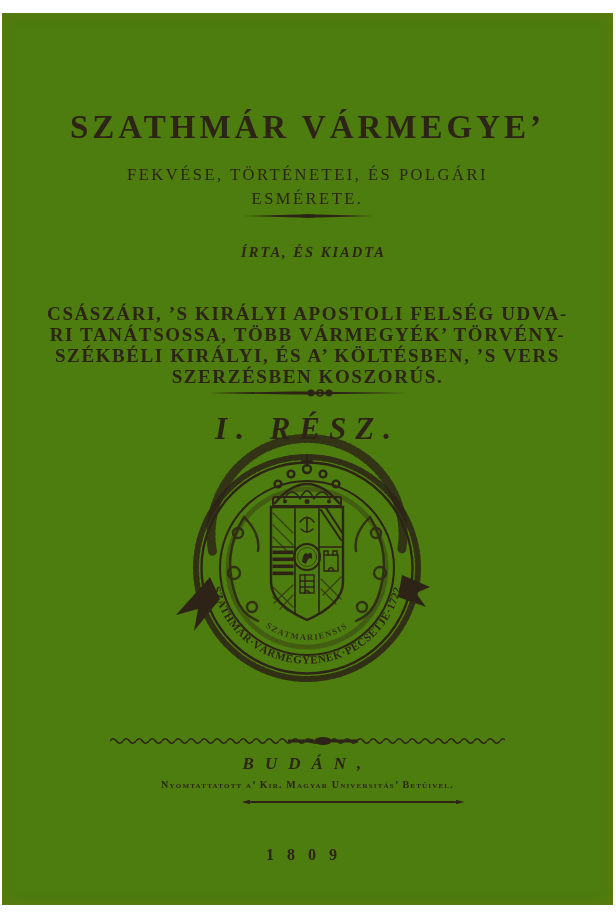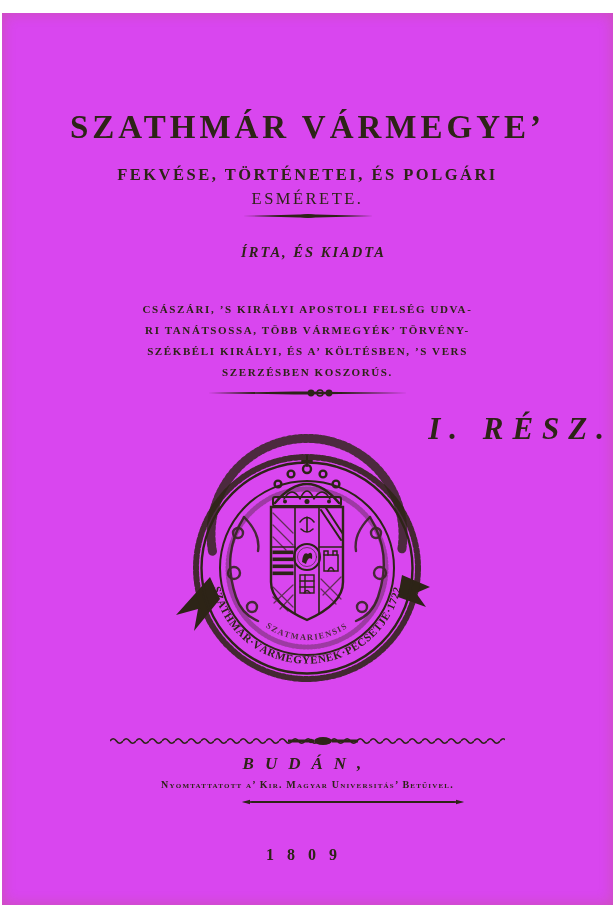--- a/index.html
+++ b/index.html
@@ -4,35 +4,35 @@
 <style>
   html,body{margin:0;padding:0;}
   body{
     width:616px;height:924px;position:relative;
     background:#ffffff;
     font-family:"Liberation Serif", serif;
     overflow:hidden;
   }
   .cover{
     position:absolute;left:2px;top:13px;width:611px;height:892px;
-    background:#d946ef;
+    background:#4d7c0f;
     box-shadow:inset 0 0 14px rgba(160,110,0,.25);
   }
   .t{
     position:absolute;left:0;right:0;text-align:center;
     color:#2d2417;white-space:nowrap;
   }
   .title       {top:96px;  font-size:33px;   font-weight:bold; letter-spacing:4px;}
-  .sub1        {top:152px; font-size:16.5px; font-weight:bold; letter-spacing:2.5px;text-align:center;}
+  .sub1        {top:152px; font-size:16.5px; font-weight:normal; letter-spacing:2.5px;text-align:center;}
   .sub2        {top:176px; font-size:16.5px; font-weight:normal; letter-spacing:2.5px;}
   .byline      {top:231px; font-size:14.5px; font-weight:bold; font-style:italic; letter-spacing:2px;margin-left:12px;}
   .author      {top:252px; font-size:27px;   font-weight:bold; letter-spacing:2px;}
-  .cred        {font-size:11px;font-weight:bold;letter-spacing:1.6px;}
+  .cred        {font-size:19px;font-weight:bold;letter-spacing:1.6px;}
   .cred1{top:290px}.cred2{top:311px}.cred3{top:332px}.cred4{top:353px}
-  .part        {top:398px; font-size:31px;   font-style:italic; font-weight:bold; letter-spacing:9px;text-align:right;}
+  .part        {top:398px; font-size:31px;   font-style:italic; font-weight:bold; letter-spacing:9px;}
   .city        {top:741px; font-size:17px;   font-weight:bold; font-style:italic; letter-spacing:11px;}
   .imprint     {top:766px; font-size:10px;   font-weight:bold; letter-spacing:1.2px; font-variant:small-caps;}
   .year        {top:833px; font-size:16px;   font-weight:bold; letter-spacing:13px; padding-left:1px;}
   .dv{position:absolute;left:0;right:0;text-align:center;line-height:0;}
   .dv1{top:199px}.dv2{top:375px}.dvwave{top:722px}.dv4{top:786px}
   .sealwrap{position:absolute;left:172px;top:434px;width:266px;height:268px;}
   svg{overflow:visible}
 </style>
 </head>
 <body>

